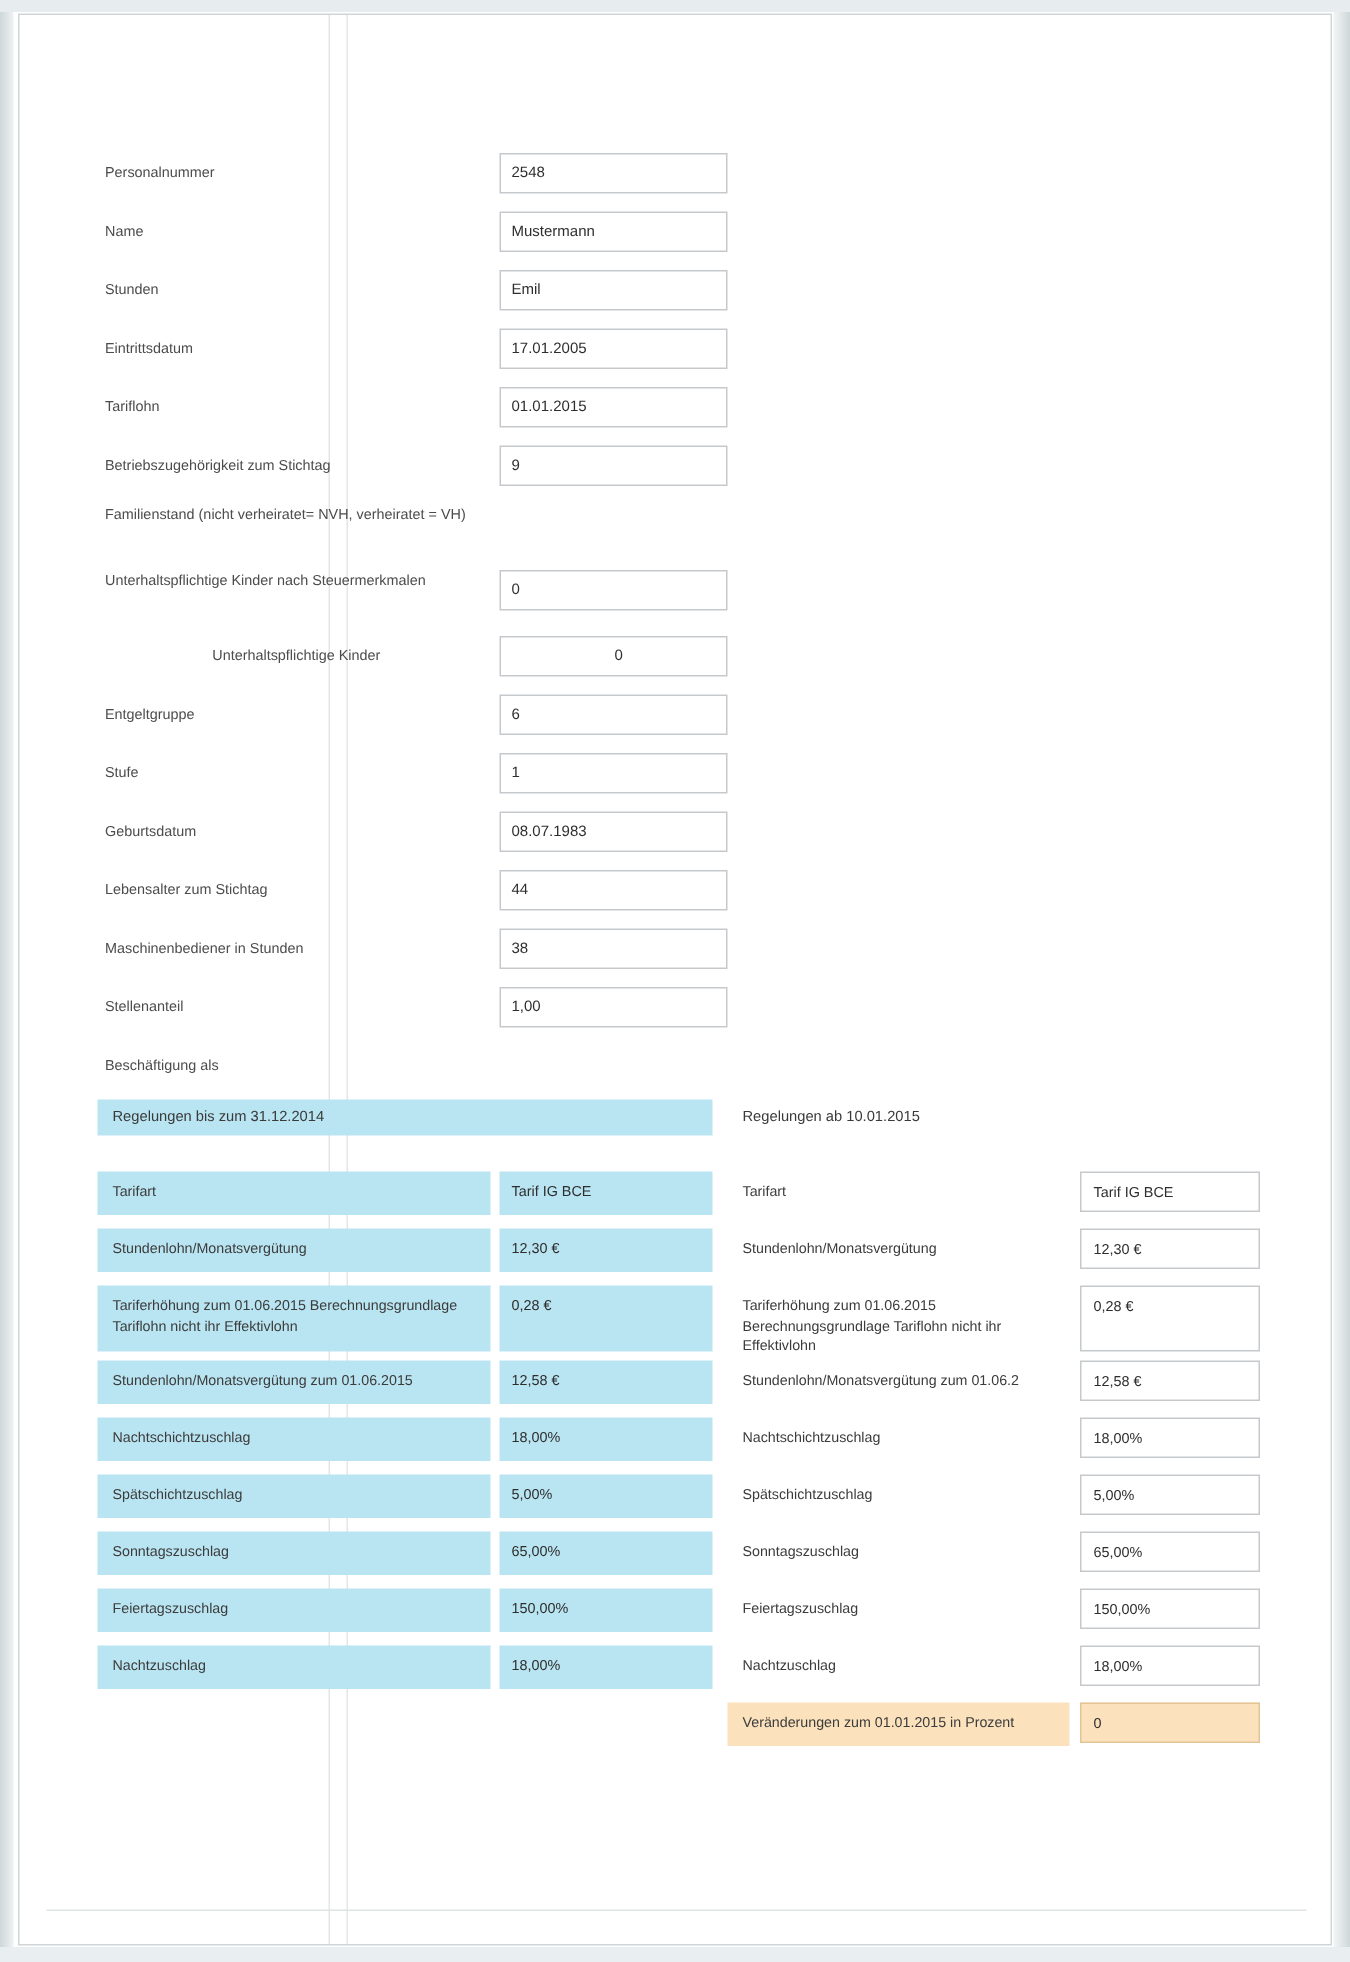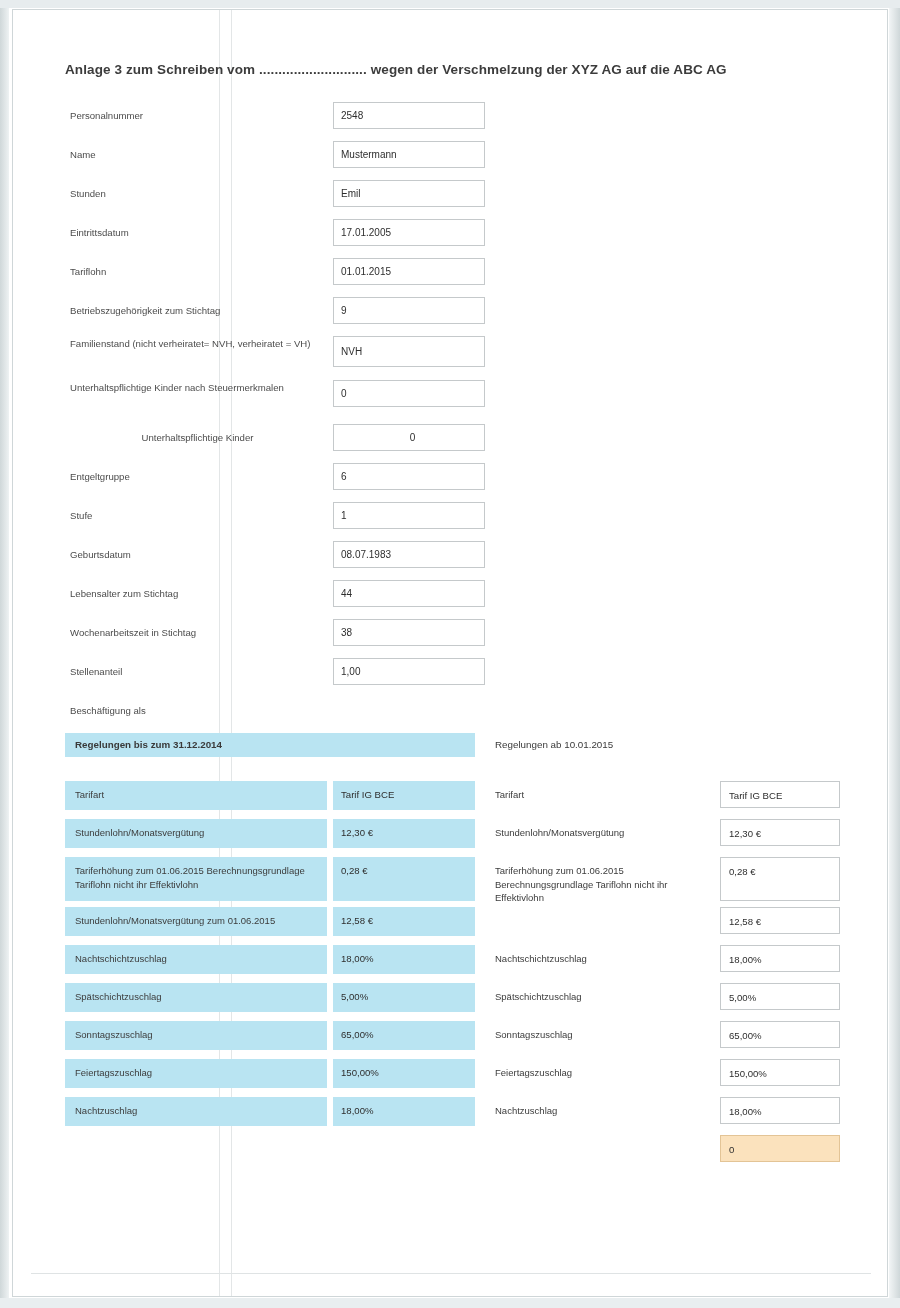--- a/index.html
+++ b/index.html
@@ -121,21 +121,21 @@
     position: absolute;
     left: 0; top: 0;
     width: 410px; height: 24px;
     background: #b9e4f2;
   }
   .hdr-left span {
     position: absolute;
     left: 10px; top: 6px;
     font-size: 9.8px;
     color: #3a3a3a;
-    font-weight: bold;
+    font-weight: normal;
   }
   .hdr-right span {
     position: absolute;
     left: 10px; top: 6px;
     font-size: 9.8px;
     color: #3a3a3a;
   }
   .hdr-right {
     position: absolute;
     left: 0; top: 0;
@@ -189,21 +189,20 @@
 <div class="page">
   <div class="scan-edge-left"></div>
   <div class="scan-edge-right"></div>
   <div class="scan-edge-top"></div>
   <div class="scan-edge-bottom"></div>
 
   <div class="paper">
     <div class="fold f1"></div>
     <div class="fold f2"></div>
 
-    <div class="title">Anlage 3 zum Schreiben vom ............................ wegen der Verschmelzung der XYZ AG auf die ABC AG</div>
 
     <div class="fields" id="fields-container">
         <div class="field-row" style="position: absolute; left: 0px; top: 0px; width: 430px;">
           <div class="field-label">Personalnummer</div>
           <div class="field-value">2548</div>
         </div>
         <div class="field-row" style="position: absolute; left: 0px; top: 39px; width: 430px;">
           <div class="field-label">Name</div>
           <div class="field-value">Mustermann</div>
         </div>
@@ -218,21 +217,20 @@
         <div class="field-row" style="position: absolute; left: 0px; top: 156px; width: 430px;">
           <div class="field-label">Tariflohn</div>
           <div class="field-value">01.01.2015</div>
         </div>
         <div class="field-row" style="position: absolute; left: 0px; top: 195px; width: 430px;">
           <div class="field-label">Betriebszugehörigkeit zum Stichtag</div>
           <div class="field-value">9</div>
         </div>
         <div class="field-row" style="position: absolute; left: 0px; top: 234px; width: 430px;">
           <div class="field-label two-line">Familienstand (nicht verheiratet= NVH, verheiratet = VH)</div>
-          <div class="field-value tall">NVH</div>
         </div>
         <div class="field-row" style="position: absolute; left: 0px; top: 278px; width: 430px;">
           <div class="field-label two-line">Unterhaltspflichtige Kinder nach Steuermerkmalen</div>
           <div class="field-value">0</div>
         </div>
         <div class="field-row" style="position: absolute; left: 0px; top: 322px; width: 430px; text-align: center;">
           <div class="field-label">Unterhaltspflichtige Kinder</div>
           <div class="field-value">0</div>
         </div>
         <div class="field-row" style="position: absolute; left: 0px; top: 361px; width: 430px;">
@@ -245,21 +243,21 @@
         </div>
         <div class="field-row" style="position: absolute; left: 0px; top: 439px; width: 430px;">
           <div class="field-label">Geburtsdatum</div>
           <div class="field-value">08.07.1983</div>
         </div>
         <div class="field-row" style="position: absolute; left: 0px; top: 478px; width: 430px; text-decoration: underline;">
           <div class="field-label">Lebensalter zum Stichtag</div>
           <div class="field-value">44</div>
         </div>
         <div class="field-row" style="position: absolute; left: 0px; top: 517px; width: 430px;">
-          <div class="field-label">Wochenarbeitszeit in Stichtag</div>
+          <div class="field-label">Maschinenbediener in Stunden</div>
           <div class="field-value">38</div>
         </div>
         <div class="field-row" style="position: absolute; left: 0px; top: 556px; width: 430px;">
           <div class="field-label">Stellenanteil</div>
           <div class="field-value">1,00</div>
         </div>
         <div class="field-row" style="position: absolute; left: 0px; top: 595px; width: 430px;">
           <div class="field-label">Beschäftigung als</div>
         </div>
       </div>
@@ -319,20 +317,21 @@
           </div>
           <div class="trow" style="top: 86px; height: 29px; width: 392px;">
             <div class="tlabel" style="height: 29px;">Stundenlohn/Monatsvergütung</div>
             <div class="tvalue" style="height: 27px;">12,30 €</div>
           </div>
           <div class="trow" style="top: 124px; height: 44px; width: 392px;">
             <div class="tlabel" style="height: 44px;">Tariferhöhung zum 01.06.2015 Berechnungsgrundlage Tariflohn nicht ihr Effektivlohn</div>
             <div class="tvalue" style="height: 44px;">0,28 €</div>
           </div>
           <div class="trow" style="top: 174px; height: 29px; width: 392px;">
+            <div class="tlabel" style="height: 29px;">Stundenlohn/Monatsvergütung zum 01.06.2</div>
             <div class="tvalue" style="height: 27px;">12,58 €</div>
           </div>
           <div class="trow" style="top: 212px; height: 29px; width: 392px;">
             <div class="tlabel" style="height: 29px;">Nachtschichtzuschlag</div>
             <div class="tvalue" style="height: 27px;">18,00%</div>
           </div>
           <div class="trow" style="top: 250px; height: 29px; width: 392px;">
             <div class="tlabel" style="height: 29px;">Spätschichtzuschlag</div>
             <div class="tvalue" style="height: 27px;">5,00%</div>
           </div>
@@ -342,20 +341,21 @@
           </div>
           <div class="trow" style="top: 326px; height: 29px; width: 392px;">
             <div class="tlabel" style="height: 29px;">Feiertagszuschlag</div>
             <div class="tvalue" style="height: 27px;">150,00%</div>
           </div>
           <div class="trow" style="top: 364px; height: 29px; width: 392px;">
             <div class="tlabel" style="height: 29px;">Nachtzuschlag</div>
             <div class="tvalue" style="height: 27px;">18,00%</div>
           </div>
           <div class="trow" style="top: 402px; height: 29px; width: 392px;">
+            <div class="tlabel highlight" style="height: 29px;">Veränderungen zum 01.01.2015 in Prozent</div>
             <div class="tvalue highlight" style="height: 27px;">0</div>
           </div>
         </div>
     </div>
 
     <div class="footer-line"></div>
   </div>
 </div>
 
 </body></html>

